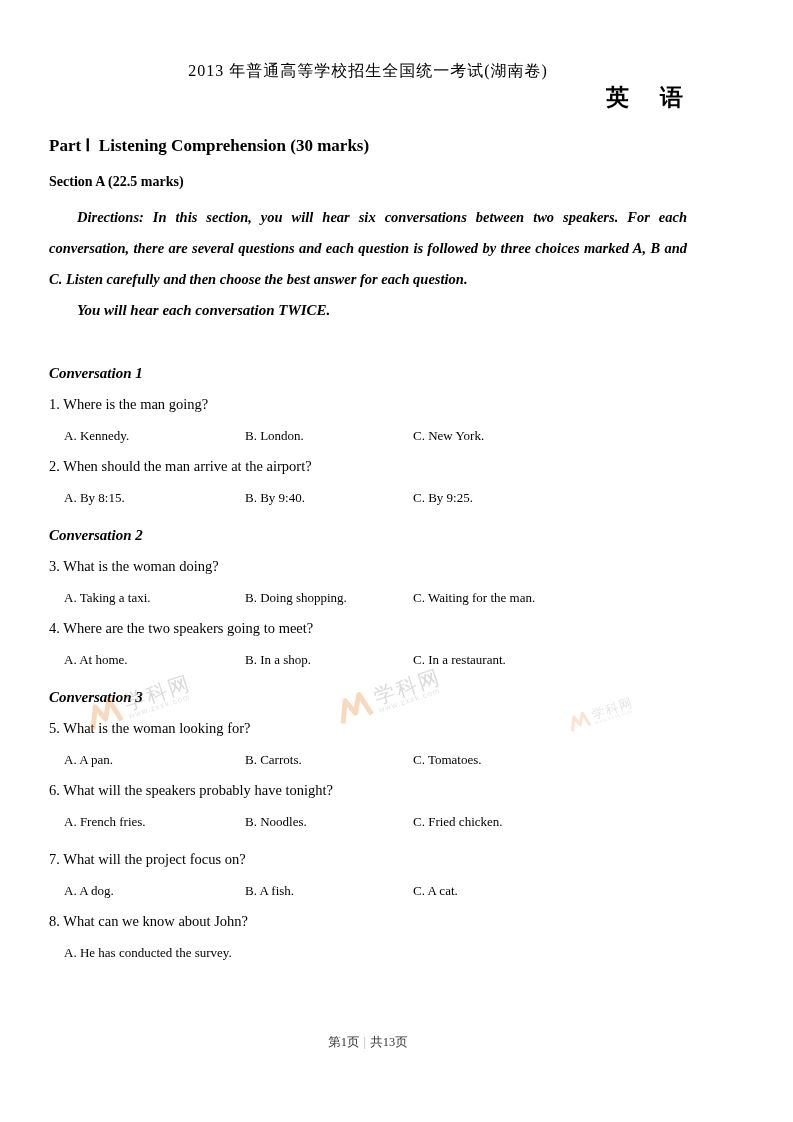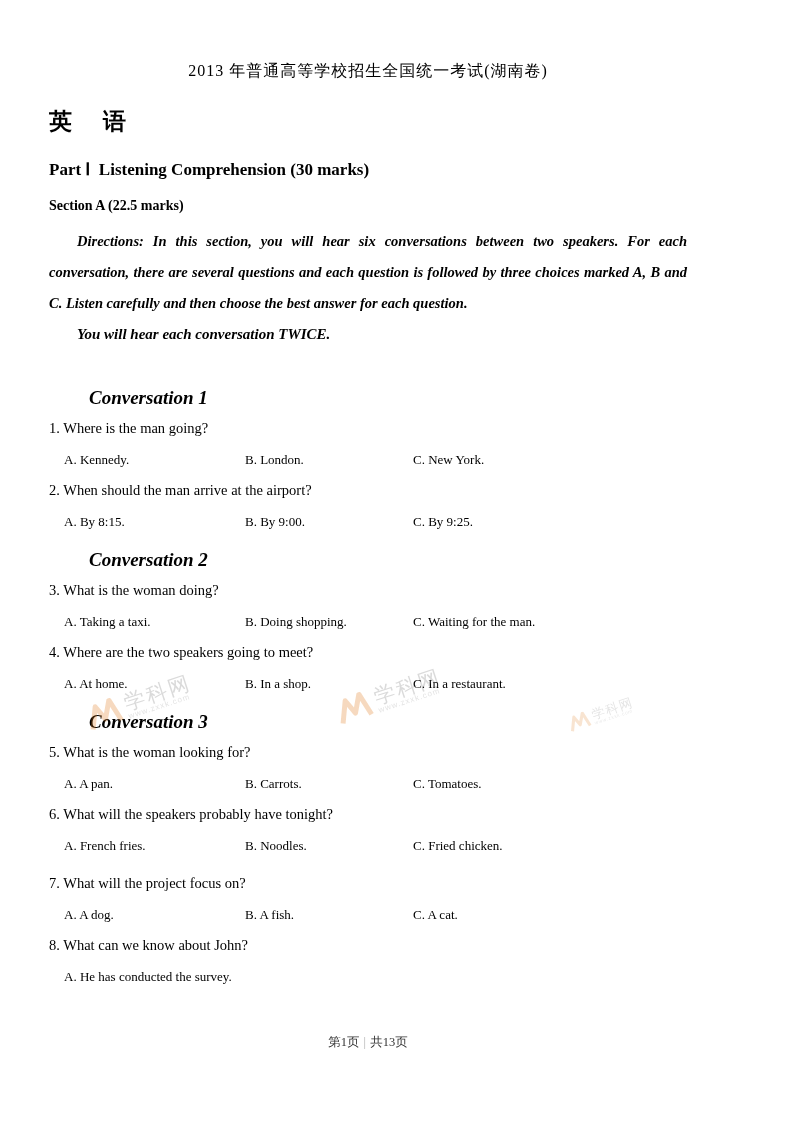--- a/index.html
+++ b/index.html
@@ -15,24 +15,24 @@
     padding: 61px 49px 0 49px;
     overflow: hidden;
     background: #fff;
   }
   .doc-title {
     text-align: center;
     font-size: 16px;
     letter-spacing: 1px;
   }
   .subject {
-    text-align: left;
+    text-align: right;
     font-size: 23px;
     font-weight: bold;
-    margin-top: 24px;
+    margin-top: 0;
     letter-spacing: 4px;
     white-space: pre;
   }
   .part-heading {
     font-size: 17px;
     font-weight: bold;
     margin-top: 22px;
     white-space: pre-wrap;
   }
   .section-heading {
@@ -52,25 +52,24 @@
   .twice-note {
     font-size: 15px;
     font-weight: bold;
     font-style: italic;
     line-height: 31px;
     text-indent: 28px;
   }
   .conversations { margin-top: 32px; }
   .conversation { margin-top: 7px; }
   .conversation-heading {
-    font-size: 19px;
+    font-size: 15px;
     font-weight: bold;
     font-style: italic;
     line-height: 31px;
-    margin-left: 40px;
   }
   .q-text {
     font-size: 14.5px;
     line-height: 31px;
   }
   .options {
     display: flex;
     font-size: 13px;
     line-height: 31px;
     padding-left: 15px;
@@ -138,21 +137,21 @@
         <div class="options">
           <span class="opt-a">A. Kennedy.</span>
           <span class="opt-b">B. London.</span>
           <span class="opt-c">C. New York.</span>
         </div>
       </div>
       <div class="question">
         <div class="q-text">2. When should the man arrive at the airport?</div>
         <div class="options">
           <span class="opt-a">A. By 8:15.</span>
-          <span class="opt-b">B. By 9:00.</span>
+          <span class="opt-b">B. By 9:40.</span>
           <span class="opt-c">C. By 9:25.</span>
         </div>
       </div>
     </div>
 
     <div class="conversation">
       <div class="conversation-heading">Conversation 2</div>
       <div class="question">
         <div class="q-text">3. What is the woman doing?</div>
         <div class="options">

